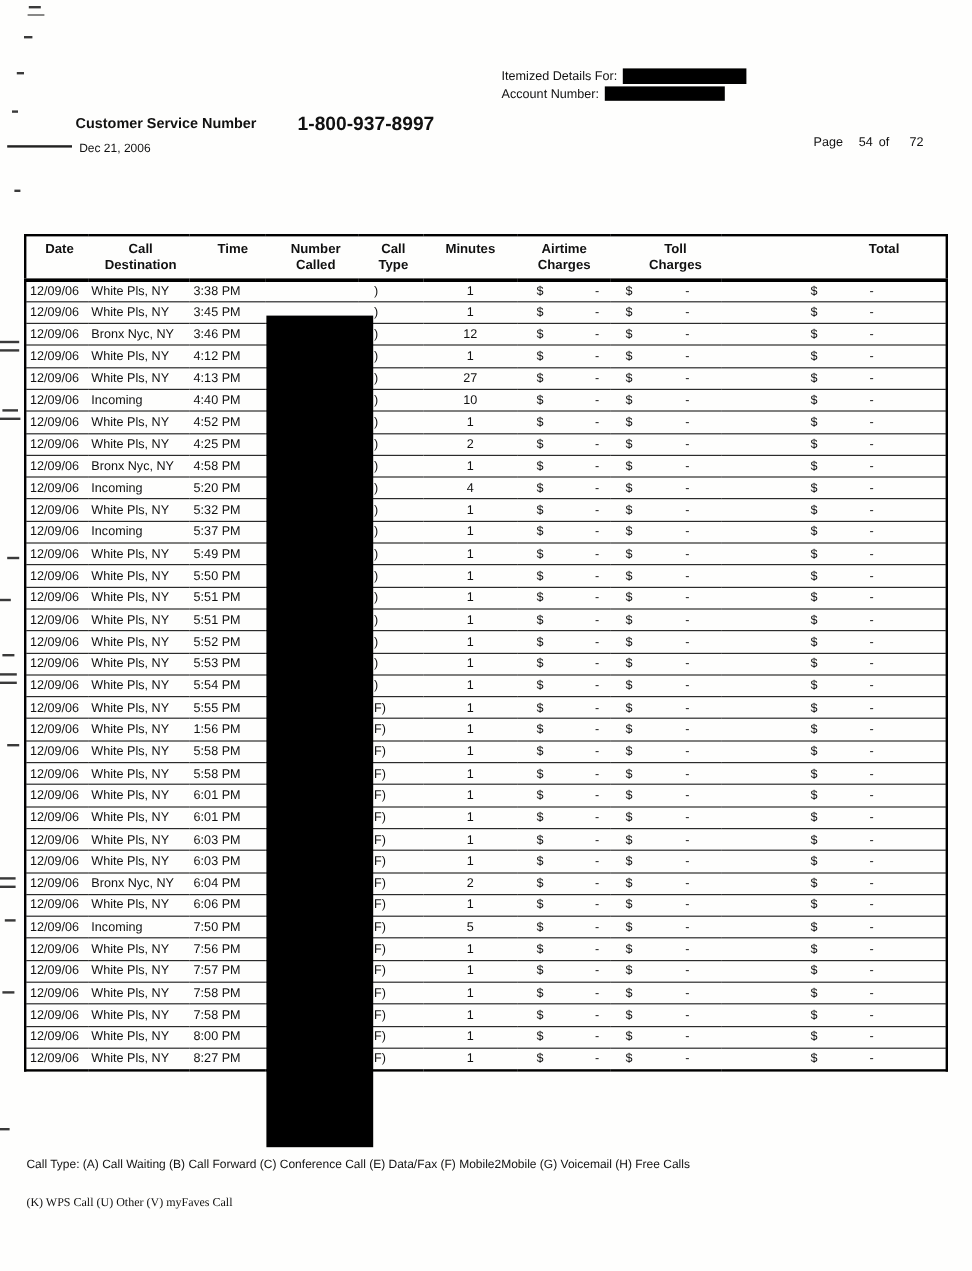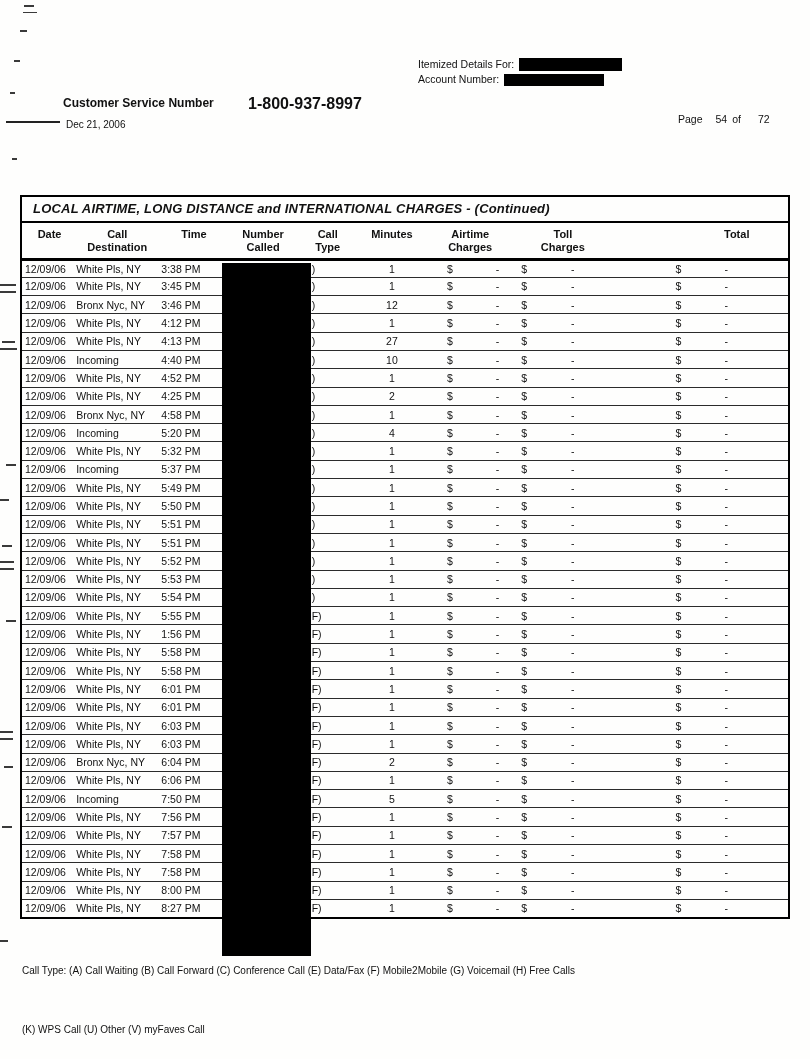--- a/index.html
+++ b/index.html
@@ -8,21 +8,21 @@
     position: relative;
     background: #fefefdff;
     color: #111;
     font-family: "Liberation Sans", sans-serif;
     overflow: hidden;
   }
   .mark { position: absolute; background: #3a3a3a; }
 
   
   .hdr-right { position: absolute; left: 418px; top: 57px; font-size: 10.5px; line-height: 15px; }
-  .hdr-line { display: flex; align-items: center; }
+  .hdr-line { display: flex; align-items: flex-start; }
   .redact { background: #000; display: inline-block; }
   .redact.r1 { width: 103px; height: 13px; margin-left: 5px; }
   .redact.r2 { width: 100px; height: 12px; margin-left: 5px; }
 
   .csn-label { position: absolute; left: 63px; top: 96px; font-weight: bold; font-size: 12px; }
   .csn-num   { position: absolute; left: 248px; top: 95px; font-weight: bold; font-size: 16px; }
   .stmt-date { position: absolute; left: 66px; top: 119px; font-size: 10px; }
 
   .pageinfo { position: absolute; left: 678px; top: 113px; font-size: 10.5px; }
   .pageinfo .pg-cur { margin-left: 13px; }
@@ -76,21 +76,21 @@
   td.m-total { padding-left: 74px; padding-right: 60px; }
 
   
   .num-redaction {
     position: absolute; left: 222px; top: 263px;
     width: 89px; height: 693px; background: #000; z-index: 5;
   }
 
   .legend { position: absolute; left: 22px; font-size: 10px; }
   .legend.l1 { top: 965px; }
-  .legend.l2 { top: 1024px; }
+  .legend.l2 { top: 997px; font-family: Liberation Serif, serif; }
 </style>
 </head>
 <body>
 
 <div>
   <div class="mark" style="left:24px;top:5px;width:10px;height:2px"></div>
   <div class="mark" style="left:23px;top:12px;width:14px;height:1px"></div>
   <div class="mark" style="left:20px;top:30px;width:7px;height:2px"></div>
   <div class="mark" style="left:14px;top:60px;width:6px;height:2px"></div>
   <div class="mark" style="left:10px;top:92px;width:5px;height:2px"></div>
@@ -126,21 +126,20 @@
 
 <div class="csn-label">Customer Service Number</div>
 <div class="csn-num">1-800-937-8997</div>
 <div class="stmt-date">Dec 21, 2006</div>
 
 <div class="pageinfo">
   <span>Page</span><span class="pg-cur">54</span><span class="pg-of">of</span><span class="pg-tot">72</span>
 </div>
 
 <div class="billtable-wrap">
-  <div class="title-box">LOCAL AIRTIME, LONG DISTANCE and INTERNATIONAL CHARGES - (Continued)</div>
   <table class="bill">
     <colgroup>
       <col style="width:53px">
         <col style="width:84px">
         <col style="width:62px">
       <col style="width:78px">
         <col style="width:54px">
         <col style="width:78px">
       <col style="width:78px">
         <col style="width:92px">

